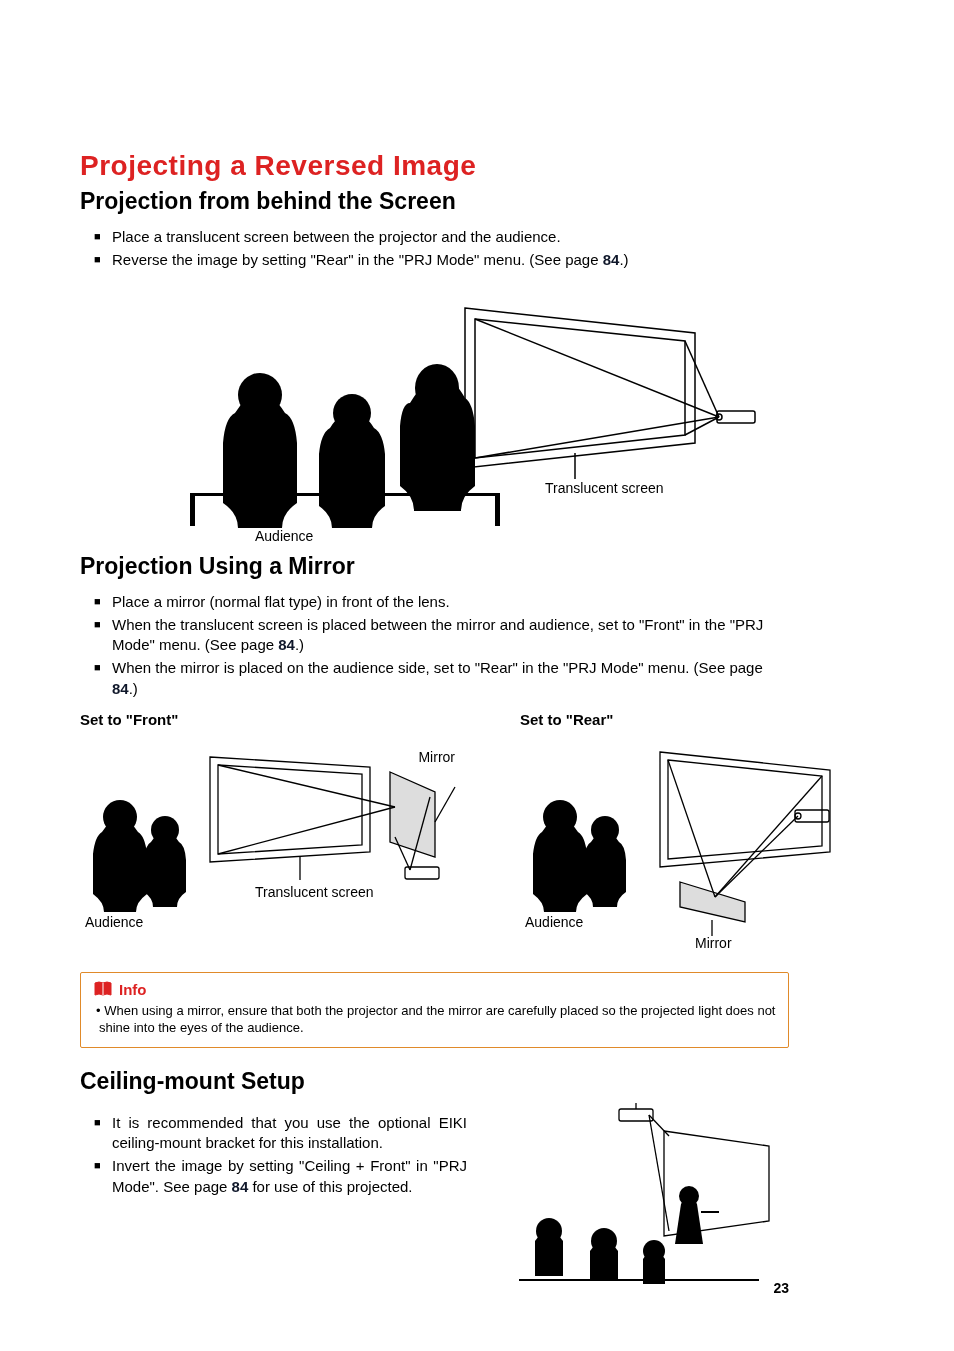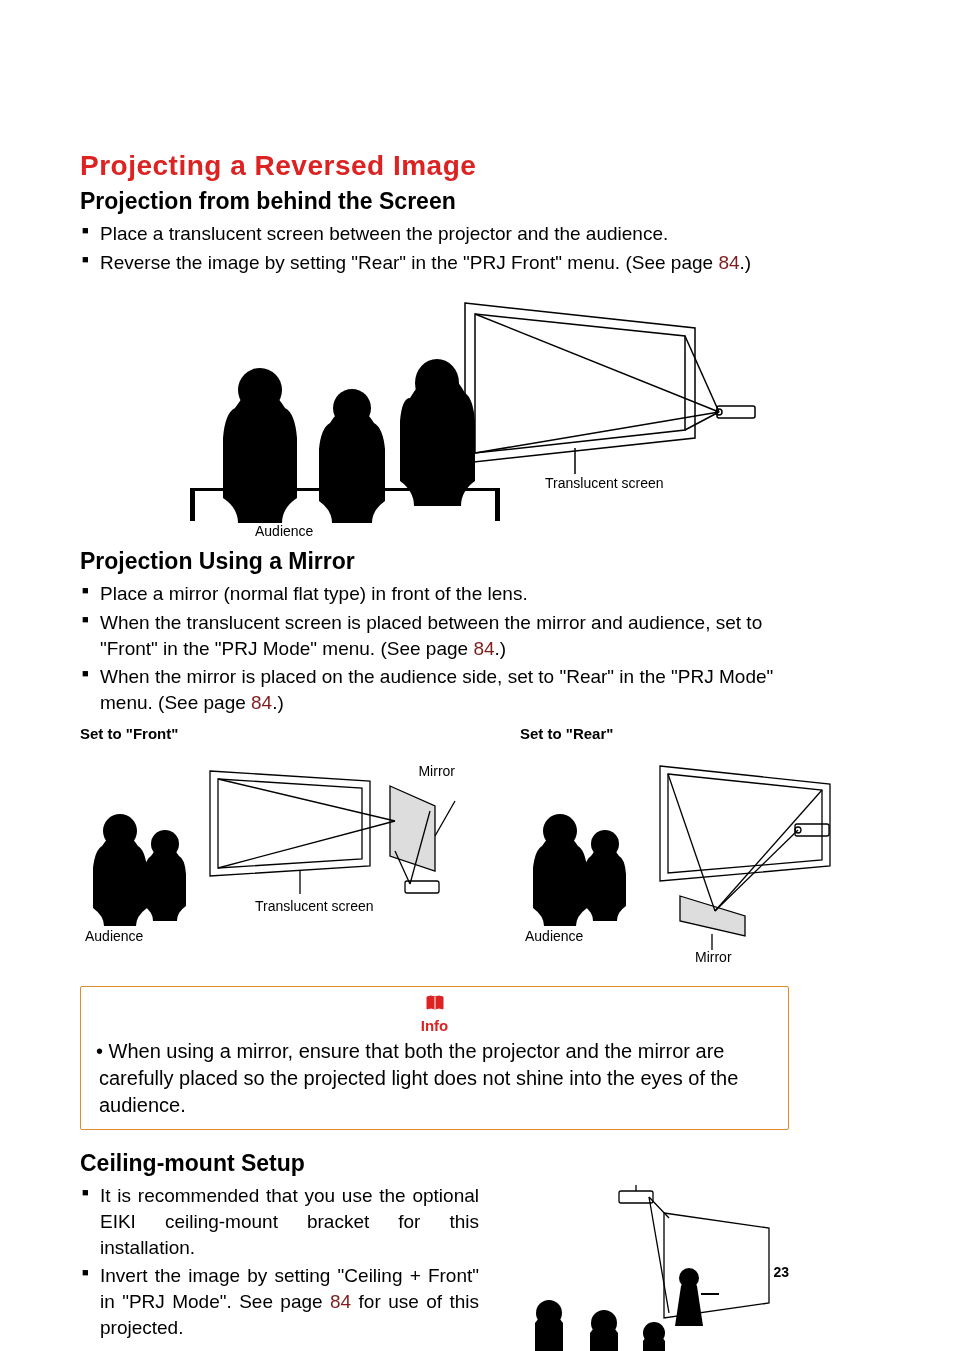--- a/index.html
+++ b/index.html
@@ -22,41 +22,41 @@
     font-weight: 800;
     letter-spacing: 0.5px;
     margin: 0 0 6px 0;
   }
   .sub-title {
     font-weight: 700;
     font-size: 23px;
     margin: 0 0 6px 0;
   }
   .bullets {
-    margin: 0;
+    margin: 12px;
     padding: 0;
     list-style: none;
-    font-size: 19px;
+    font-size: 15px;
   }
   .bullets li {
     position: relative;
     padding-left: 20px;
     line-height: 1.35;
     margin: 0 0 3px 0;
   }
   .bullets li::before {
     content: "■";
     position: absolute;
     left: 2px;
     top: 2px;
     font-size: 11px;
   }
   .page-ref {
-    color: #7f1d1d;
-    font-weight: 400;
+    color: #0f172a;
+    font-weight: 700;
   }
   .figure-wrap {
     text-align: center;
   }
   .two-col {
     display: flex;
     gap: 40px;
     margin-top: 10px;
   }
   .col {
@@ -71,29 +71,28 @@
     border: 1px solid #e08a2a;
     border-radius: 2px;
     margin-top: 16px;
     padding: 8px 12px 10px 12px;
   }
   .info-head {
     display: flex;
     align-items: center;
     gap: 6px;
     margin-bottom: 4px;
-    flex-direction: column;
   }
   .info-label {
     color: #d22;
     font-weight: 700;
     font-size: 15px;
   }
   .info-text {
-    font-size: 20px;
+    font-size: 13px;
     line-height: 1.35;
     margin: 0;
     padding-left: 6px;
     text-indent: -3px;
   }
   .ceil-row {
     display: flex;
     gap: 10px;
   }
   .ceil-text {
@@ -101,39 +100,39 @@
   }
   .ceil-fig {
     flex: 0.9;
   }
   .ceil-text .bullets li {
     text-align: justify;
   }
   .footer-page {
     position: absolute;
     right: 75px;
-    bottom: 71px;
+    bottom: 55px;
     font-weight: 700;
     font-size: 14px;
   }
   svg text {
     font-family: Arial, Helvetica, sans-serif;
   }
 </style>
 </head>
 <body>
 
 <div class="page">
 
   <h1 class="main-title">Projecting a Reversed Image</h1>
 
   <h2 class="sub-title">Projection from behind the Screen</h2>
   <ul class="bullets">
     <li><span>Place a translucent screen between the projector and the audience.</span></li>
-    <li><span>Reverse the image by setting "Rear" in the "PRJ Front" menu. (See page </span><span class="page-ref">84</span><span>.)</span></li>
+    <li><span>Reverse the image by setting "Rear" in the "PRJ Mode" menu. (See page </span><span class="page-ref">84</span><span>.)</span></li>
   </ul>
 
   <div class="figure-wrap">
     <svg viewBox="0 0 660 260" width="660" height="260">
 
       <g stroke="#000" fill="none" stroke-width="1.5">
         <polygon points="360,25 590,50 590,160 360,185"></polygon>
         <polygon points="370,36 580,58 580,152 370,175"></polygon>
 
         <rect x="612" y="128" width="38" height="12" rx="2"></rect>

